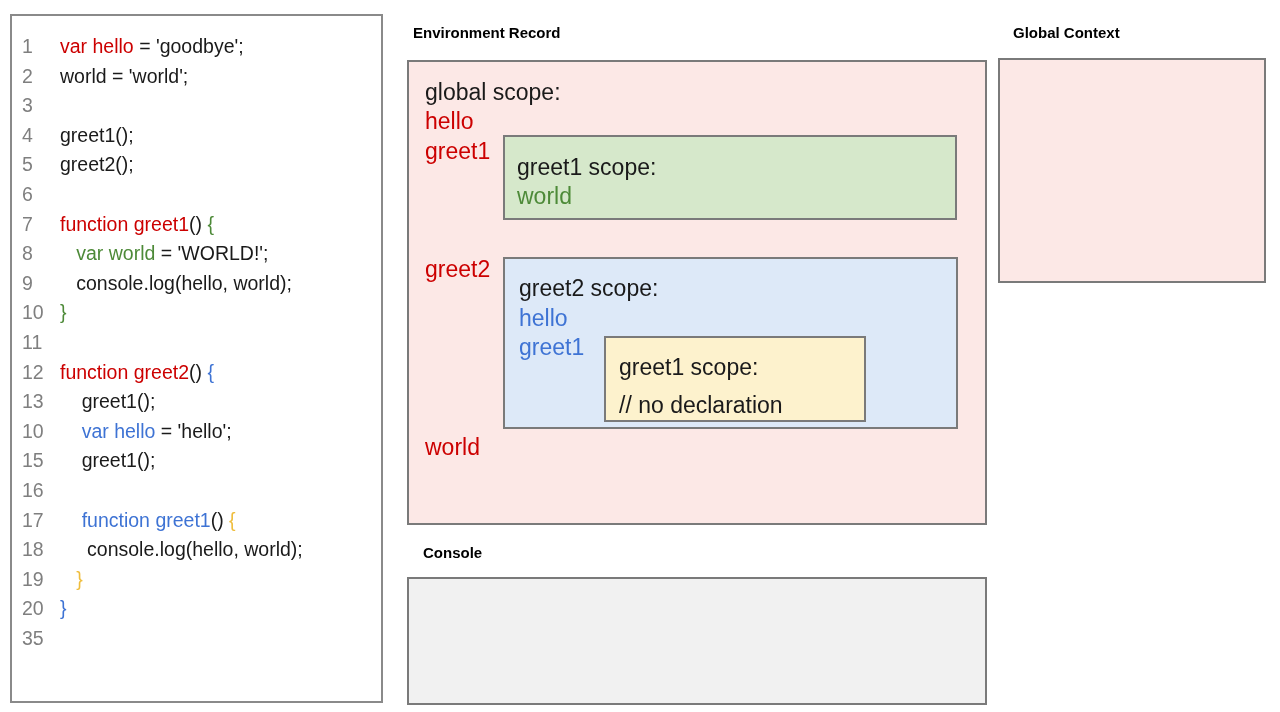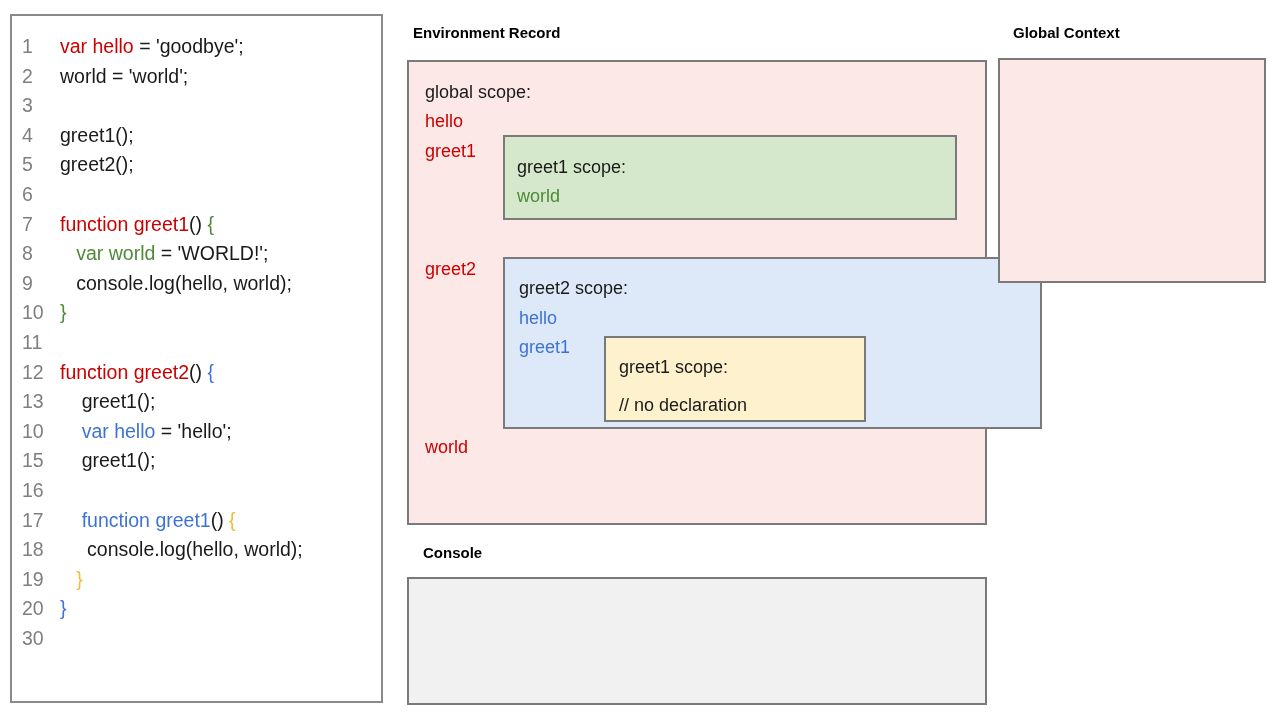--- a/index.html
+++ b/index.html
@@ -20,25 +20,25 @@
   .c-green{color:var(--green,#4d8a38);}
   .c-blue{color:var(--blue,#3e73d4);}
   .c-yellow{color:var(--yellow,#efbd3c);}
   .c-black{color:var(--black,#1a1a1a);}
   
   .sec-title{position:absolute;font-size:15px;font-weight:bold;color:#000;}
   
   .box{position:absolute;box-sizing:border-box;border:2px solid var(--border,#7a7a7a);}
   .global-scope-box{left:407px;top:60px;width:580px;height:465px;background:var(--pink_bg,#fce8e6);}
   .greet1-scope-box{left:94px;top:73px;width:454px;height:85px;background:var(--green_bg,#d6e8cb);}
-  .greet2-scope-box{left:94px;top:195px;width:539px;height:172px;background:var(--blue_bg,#dde9f8);}
+  .greet2-scope-box{left:94px;top:195px;width:455px;height:172px;background:var(--blue_bg,#dde9f8);}
   .inner-greet1-scope-box{left:99px;top:77px;width:262px;height:86px;background:var(--yellow_bg,#fdf2cd);}
   .gc-box{left:998px;top:58px;width:268px;height:225px;background:var(--pink_bg,#fce8e6);}
   .console-box{left:407px;top:577px;width:580px;height:128px;background:var(--console_bg,#f1f1f1);}
-  .lbl{position:absolute;font-size:18px;line-height:30px;white-space:pre;}
+  .lbl{position:absolute;font-size:23px;line-height:30px;white-space:pre;}
 </style>
 </head>
 <body>
 
 <div class="code-panel">
   <div>
       <div class="code-line">
         <span class="ln">1</span>
         <span class="code"><span class="c-red">var hello</span><span class="c-black"> = 'goodbye';</span></span>
       </div>
@@ -112,21 +112,21 @@
       </div>
       <div class="code-line">
         <span class="ln">19</span>
         <span class="code"><span class="c-black">   </span><span class="c-yellow">}</span></span>
       </div>
       <div class="code-line">
         <span class="ln">20</span>
         <span class="code"><span class="c-blue">}</span></span>
       </div>
       <div class="code-line">
-        <span class="ln">30</span>
+        <span class="ln">35</span>
         <span class="code"></span>
       </div>
     </div>
 </div>
 
 <div class="sec-title" style="left:413px;top:24px;">Environment Record</div>
 
 <div class="box global-scope-box">
   <span class="lbl c-black" style="left:16px;top:15px;">global scope:</span>
   <span class="lbl c-red" style="left:16px;top:44px;">hello</span>

